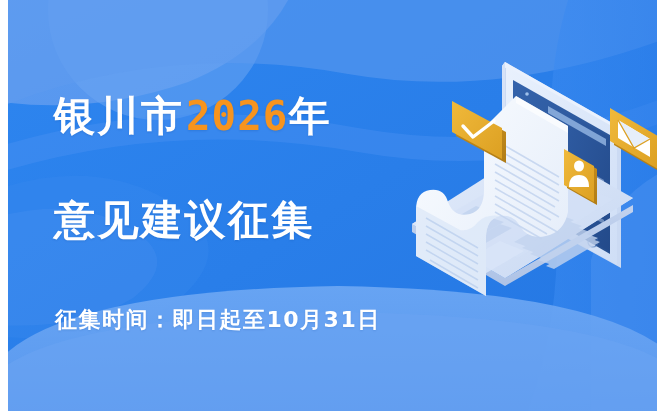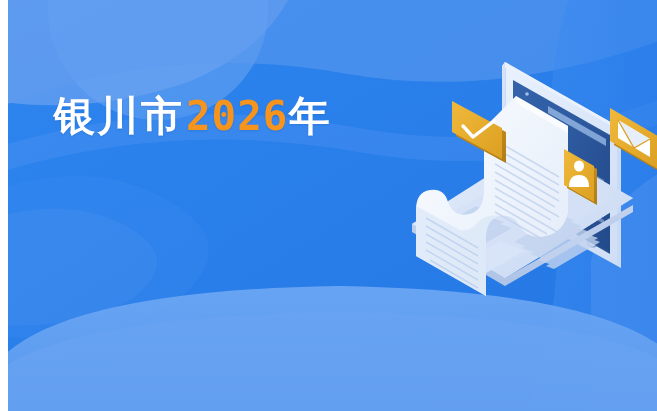--- a/index.html
+++ b/index.html
@@ -276,16 +276,18 @@
     </g>
   </svg>
 
   <div class="text-layer">
 
     <div class="title-line" id="title-line-1">
       <span>银川市</span><span class="year">2026</span><span>年</span>
     </div>
 
 
-
+    <div class="title-line" id="title-line-3">意见建议征集</div>
+
+    <div id="subtitle">征集时间：即日起至10月31日</div>
   </div>
 
 </div>
 
 </body></html>

